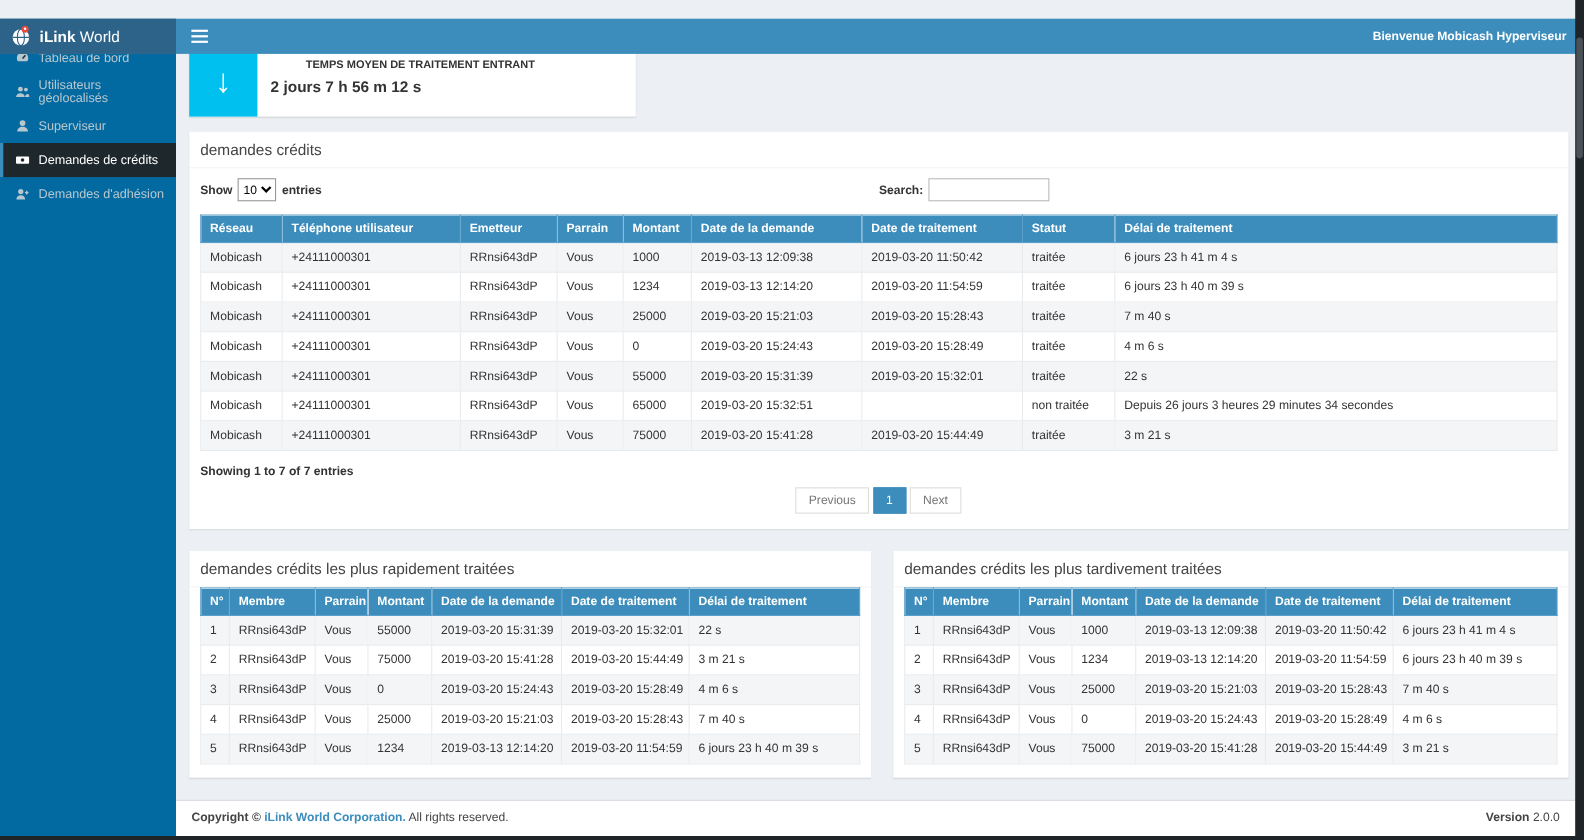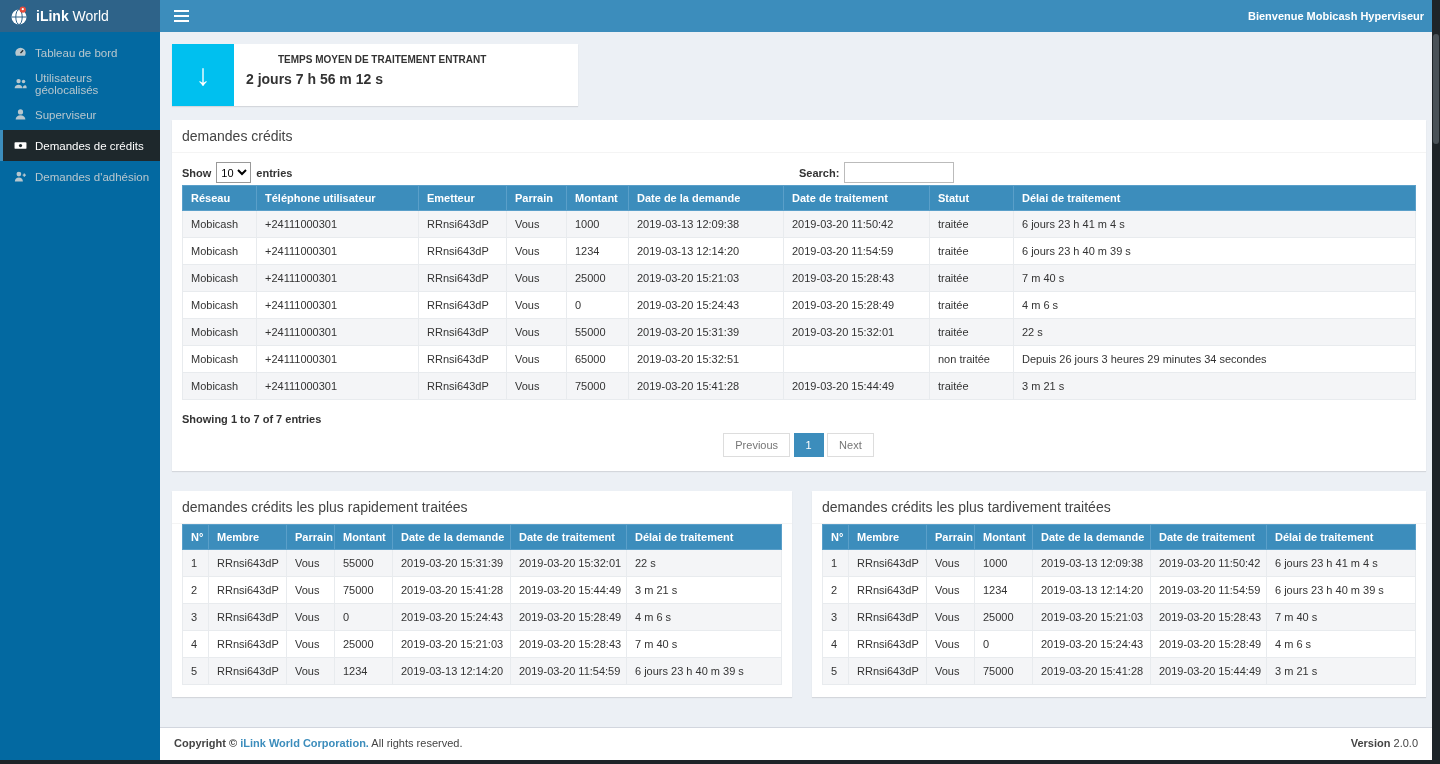--- a/index.html
+++ b/index.html
@@ -4,21 +4,21 @@
 <style>
   * { box-sizing: border-box; }
   html, body { margin: 0; padding: 0; }
   body {
     width: 1440px; height: 764px; overflow: hidden;
     font-family: "Liberation Sans", sans-serif;
   }
   .app { position: relative; width: 1440px; height: 764px; background: #ecf0f5; overflow: hidden; }
 
   
-  .header { position: absolute; top: 0; left: 0; width: 1440px; height: 32px; background: #3c8dbc; display: flex; z-index: 5; }
+  .header { position: absolute; top: 17px; left: 0; width: 1440px; height: 32px; background: #3c8dbc; display: flex; z-index: 5; }
   .logo { width: 160px; height: 32px; background: #2e6389; color: #fff; display: flex; align-items: center; padding-left: 8px; gap: 6px; font-size: 14px; cursor: pointer; flex: 0 0 auto; }
   .logo-text b { font-weight: 700; }
   .navbar { flex: 1; display: flex; align-items: center; justify-content: space-between; padding-right: 16px; }
   .hamburger { width: 42px; height: 32px; display: flex; align-items: center; justify-content: center; cursor: pointer; }
   .bars { display: block; width: 15px; height: 2px; background: #fff; box-shadow: 0 -5px 0 #fff, 0 5px 0 #fff; }
   .welcome { color: #fff; font-size: 11px; font-weight: 700; cursor: pointer; text-align: right; }
 
   
   .sidebar { position: absolute; top: 32px; left: 0; width: 160px; height: 732px; background: #0369a1; padding-top: 5px; z-index: 4; }
   .menu-item { display: flex; align-items: center; gap: 8px; height: 31px; padding: 0 8px 0 11px; color: #b8c7ce; font-size: 11.5px; cursor: pointer; border-left: 3px solid transparent; }
@@ -31,21 +31,21 @@
   .info-box { width: 406px; height: 62px; background: #fff; box-shadow: 0 1px 1px rgba(0,0,0,.1); display: flex; margin-bottom: 14px; }
   .info-icon { width: 62px; height: 62px; background: #00c0ef; color: #fff; display: flex; align-items: center; justify-content: center; font-size: 30px; font-weight: 700; flex: 0 0 auto; }
   .info-content { padding: 10px 12px; }
   .info-label { font-size: 10px; font-weight: 700; color: #333; margin-left: 32px; }
   .info-value { font-size: 14px; font-weight: 700; color: #333; margin-top: 6px; }
 
   .box { background: #fff; box-shadow: 0 1px 1px rgba(0,0,0,.1); margin-bottom: 20px; }
   .box-title { padding: 8px 10px; font-size: 14px; color: #444; border-bottom: 1px solid #f4f4f4; }
   .pad-bottom { padding-bottom: 12px; }
 
-  .controls { display: flex; align-items: center; padding: 9px 10px 2px; font-size: 11px; font-weight: 700; color: #333; }
+  .controls { display: flex; align-items: center; padding: 9px 10px 12px; font-size: 11px; font-weight: 700; color: #333; }
   .length { flex: 1; display: flex; align-items: center; gap: 5px; }
   .length select { font-size: 11px; height: 21px; border: 1px solid #999; background: #fff; cursor: pointer; }
   .searchbox { flex: 1; display: flex; align-items: center; gap: 5px; }
   .searchbox input { width: 110px; height: 21px; border: 1px solid #bbb; font-size: 11px; padding: 2px 5px; font-family: "Liberation Sans", sans-serif; }
 
   .dt { border-collapse: collapse; font-size: 11px; color: #333; margin: 0 10px; width: calc(100% - 20px); white-space: nowrap; table-layout: fixed; border-radius: 14px; }
   .dt th { background: #3c8dbc; color: #fff; text-align: left; font-weight: 700; padding: 6px 8px; border: 1px solid #5a9fc9; cursor: pointer; overflow: hidden; }
   .dt td { padding: 7px 8px; border: 1px solid #e8ebee; overflow: hidden; }
   .dt tbody tr:nth-child(odd) td { background: #f4f5f7; }
   .dt tbody tr:nth-child(even) td { background: #fff; }

